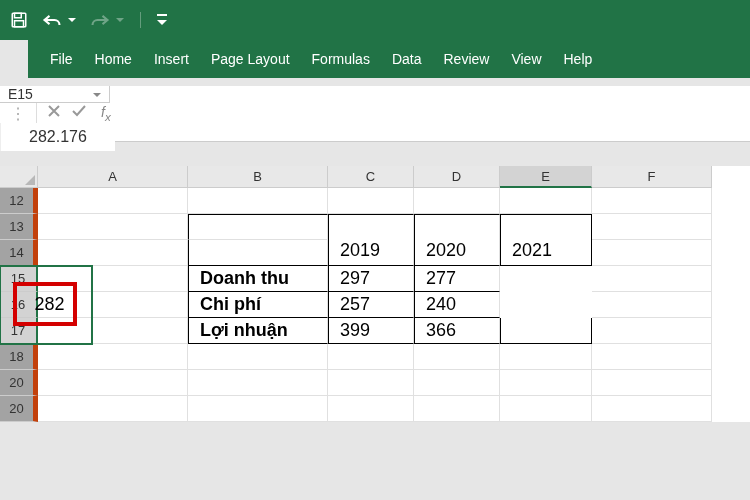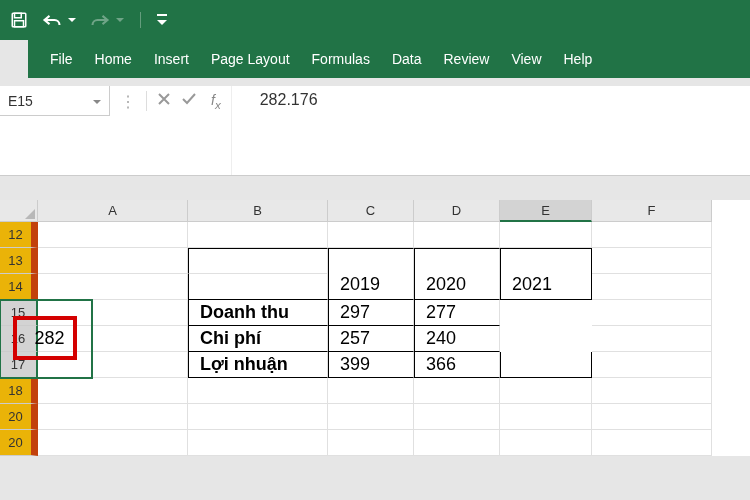--- a/index.html
+++ b/index.html
@@ -4,37 +4,37 @@
 <style>
   * { box-sizing: border-box; margin: 0; padding: 0; font-family: "Segoe UI", Arial, sans-serif; }
   body { background: #e6e6e6; width: 750px; height: 500px; overflow: hidden; }
   .titlebar { background: #217346; height: 40px; display: flex; align-items: center; padding: 0 10px; gap: 14px; }
   .titlebar .icon { color: #fff; display: inline-flex; align-items: center; justify-content: center; }
   .titlebar .sep { width: 1px; height: 16px; background: rgba(255,255,255,0.3); margin: 0 2px; }
   .dim { opacity: 0.35; }
   .ribbon { background: #217346; height: 38px; display: flex; align-items: center; gap: 22px; padding: 0 22px; margin-left: 28px; }
   .ribbon .tab { color: #fff; font-size: 14px; cursor: pointer; }
   .formula-bar-wrap { background: #e6e6e6; }
-  .formula-bar { background: #fff; display: flex; align-items: flex-start; height: 90px; border-bottom: 1px solid #ccc; }
+  .formula-bar { background: #fff; display: flex; align-items: flex-start; height: 56px; border-bottom: 1px solid #ccc; flex-direction: column; }
   .name-box { width: 110px; height: 30px; border: 1px solid #ccc; border-top: none; border-left: none; display: flex; align-items: center; padding: 0 8px; font-size: 14px; color: #333; background:#fff; }
   .name-dd { margin-left: auto; color: #666; }
   .fx-area { display: flex; align-items: center; height: 30px; gap: 10px; padding: 0 10px; }
   .fx-x { color: #888; }
   .fx-check { color: #888; }
   .fx-label { font-style: italic; font-size: 14px; color: #888; margin-left: 4px; }
   .fx-sep { width:1px; height:20px; background:#ddd; }
   .formula-input { flex: 1; padding: 5px 28px; font-size: 16px; color: #333; border-left: 1px solid #eee; height: 100%; background:#fff; }
   .grid-region { background: #fff; position: relative; }
   .corner { position:absolute; left:0; top:0; width:38px; height:22px; border-right:1px solid #ccc; border-bottom:1px solid #ccc; background:#e8e8e8; display:flex; align-items:flex-end; justify-content:flex-end; }
   .corner svg { margin: 0 2px 2px 0; }
   .col-headers { display:flex; margin-left:38px; height:22px; }
   .col-h { border-right:1px solid #ccc; border-bottom:1px solid #ccc; background:#e8e8e8; display:flex; align-items:center; justify-content:center; font-size:13px; color:#333; }
   .col-h.sel { background:#d3d3d3; border-bottom:2px solid #217346; }
   .row { display:flex; height:26px; }
-  .row-h { width:38px; border-right:7px solid #c2410c; border-bottom:1px solid #ccc; background:#eab308; display:flex; align-items:center; justify-content:center; font-size:13px; color:#333; }
+  .row-h { width:38px; border-right:5px solid #c2410c; border-bottom:1px solid #ccc; background:#a3a3a3; display:flex; align-items:center; justify-content:center; font-size:13px; color:#333; }
   .row-h.sel { background:#d3d3d3; border-right:2px solid #217346; }
   .cell { border-right:1px solid #e0e0e0; border-bottom:1px solid #e0e0e0; font-size:16px; color:#000; display:flex; align-items:center; padding:0 4px; overflow:hidden; }
   .wA{width:150px;} .wB{width:140px;} .wC{width:86px;} .wD{width:86px;} .wE{width:92px;} .wF{width:120px;}
   .bL{border-left:1.5px solid #000;padding-left:11px;} .bR{border-right:1.5px solid #000;} .bT{border-top:1.5px solid #000;} .bB{border-bottom:1.5px solid #000;}
   .serif { font-family: "Times New Roman", serif; font-size:18px; }
   .bold { font-weight:bold; }
   .sel-cell-outline { outline:2px solid #217346; outline-offset:-1px; position:relative; }
   .red-box { position:absolute; border:4px solid #d40000; width:64px; height:44px; pointer-events:none; }
   .merge-span { position:relative; }
 </style>

